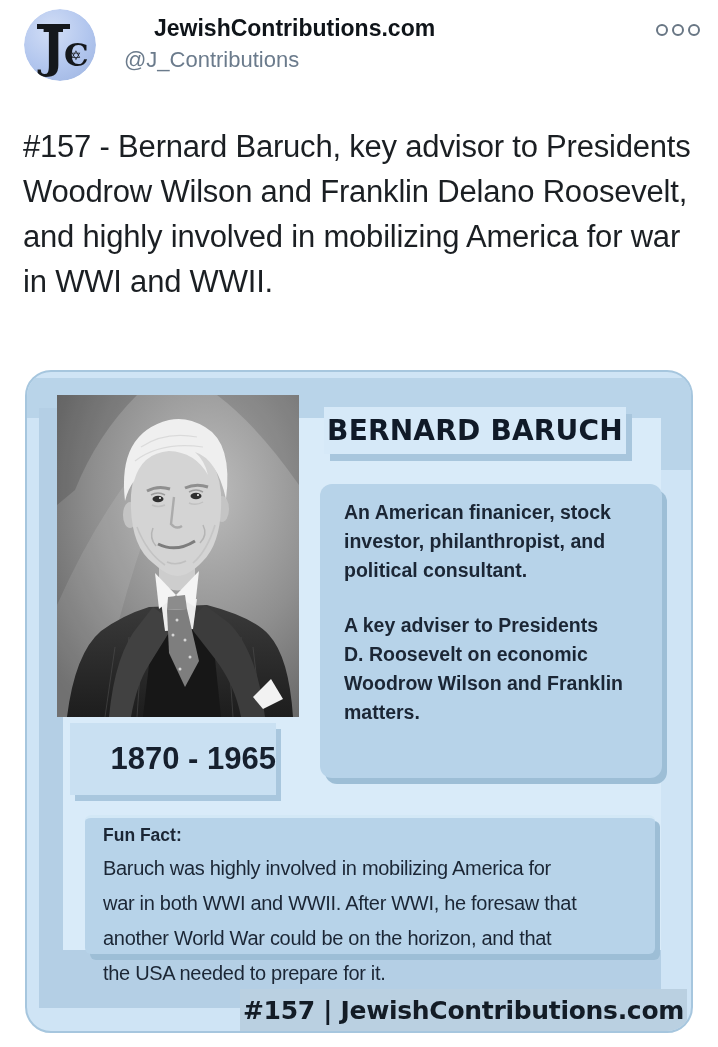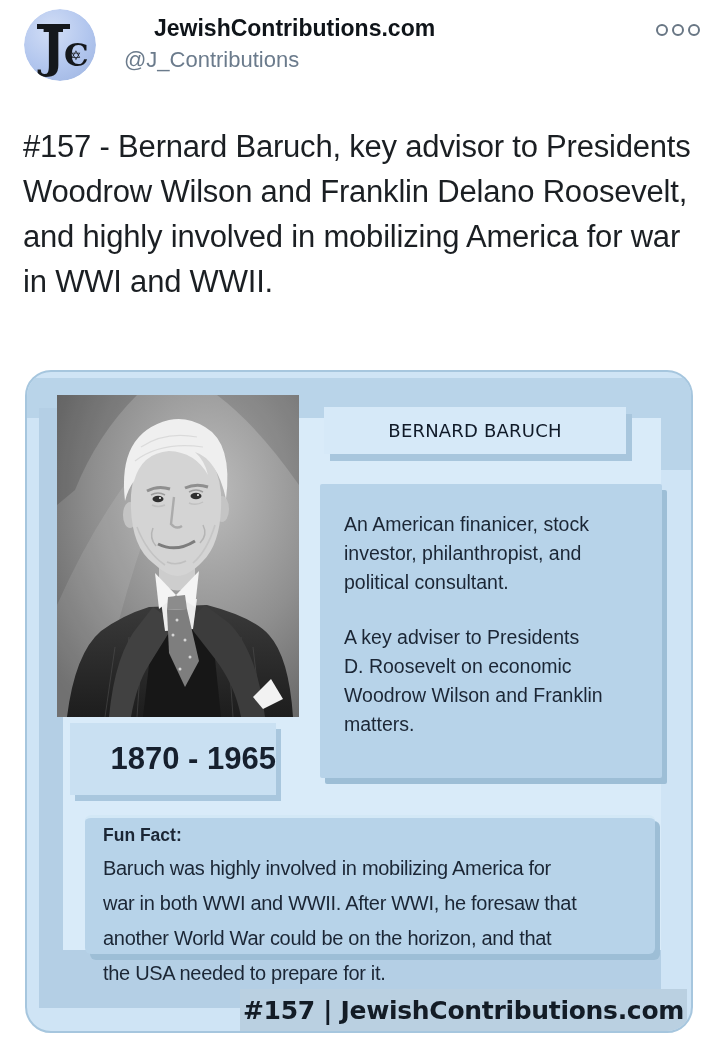--- a/index.html
+++ b/index.html
@@ -29,26 +29,26 @@
              clip-path:polygon(0 0,100% 100%,52% 100%,0 20%);}
   .frame-l{position:absolute;left:12px;top:36px;width:24px;height:600px;background:#b4cfe5;}
   .frame-b{position:absolute;left:12px;top:578px;width:622px;height:58px;background:#b4cfe5;}
   .inner-panel{position:absolute;left:36px;top:46px;width:598px;height:532px;background:#d9ebf9;}
 
   .photo{position:absolute;left:30px;top:23px;width:242px;height:322px;}
   .photo svg{display:block;width:100%;height:100%;}
 
   .title-plate{position:absolute;left:297px;top:35px;width:302px;height:47px;background:#d6e9f8;
                box-shadow:6px 7px 0 #a8c6dd;
-               font-family:"DejaVu Sans",sans-serif;font-size:18px;font-weight:400;color:#101a28;
+               font-family:"DejaVu Sans",sans-serif;font-size:28px;font-weight:700;color:#101a28;
                text-align:center;line-height:47px;letter-spacing:0.2px;white-space:nowrap;}
 
   .bio-plate{position:absolute;left:293px;top:112px;width:342px;height:294px;background:#b7d3e9;
-             border-radius:2px;box-shadow:5px 6px 0 #9dbed6;padding:26px 18px 0 24px;
-             font-size:19.5px;font-weight:normal;color:#1b2635;line-height:29px;}
+             border-radius:12px;box-shadow:5px 6px 0 #9dbed6;padding:14px 18px 0 24px;
+             font-size:19.5px;font-weight:bold;color:#1b2635;line-height:29px;}
   .bio-plate .line{white-space:nowrap;}
   .bio-gap{height:26px;}
 
   .years-plate{position:absolute;left:43px;top:351px;width:206px;height:72px;background:#c9e0f2;
                box-shadow:5px 6px 0 #a9c7de;
                font-size:31px;font-weight:bold;color:#16202e;text-align:right;line-height:72px;white-space:nowrap;}
 
   .funfact-plate{position:absolute;left:58px;top:443px;width:570px;height:139px;background:#b7d3e9;
                  border-radius:6px;border-top:3px solid #d3e8f6;box-shadow:5px 6px 0 #9dbed6;
                  padding:5px 16px 0 18px;color:#1b2635;}

